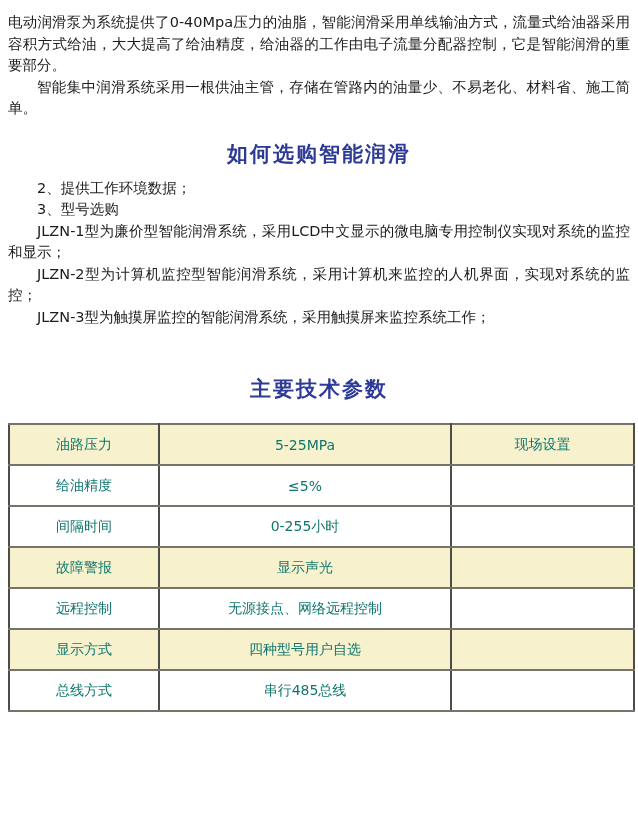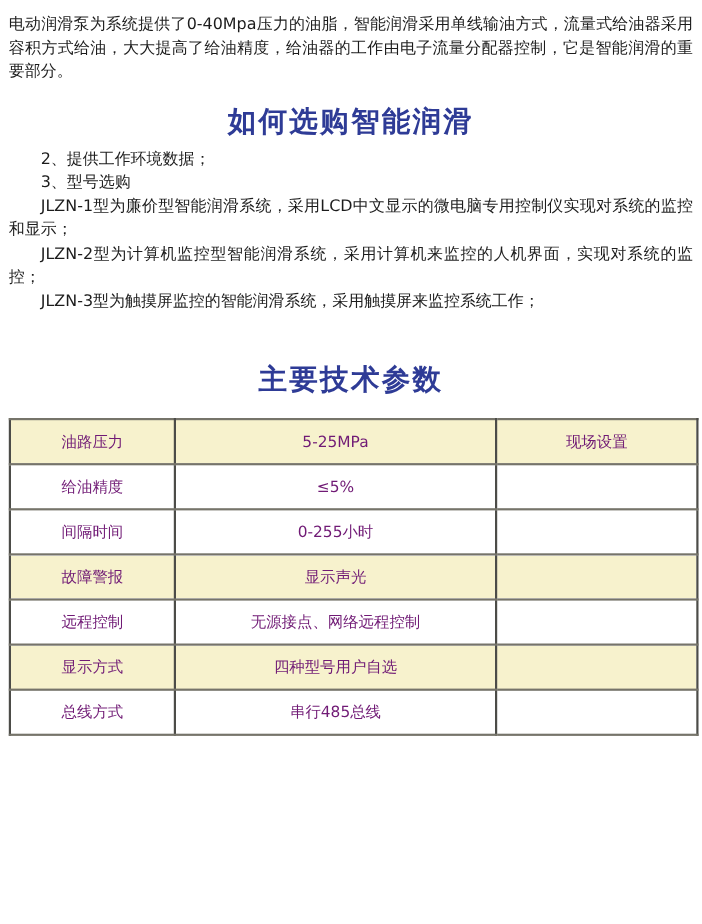--- a/index.html
+++ b/index.html
@@ -32,21 +32,21 @@
     text-align: justify;
     word-break: break-all;
   }
   .body-para.indent {
     text-indent: 2em;
   }
   .heading {
     margin: 12px;
     text-align: center;
     color: #2e3b96;
-    font-size: 26px;
+    font-size: 21px;
     line-height: 29px;
     font-weight: 700;
     letter-spacing: 2px;
   }
   #heading-1 {
     margin-top: 20px;
     margin-bottom: 9px;
   }
   #heading-2 {
     margin-top: 47px;
@@ -59,39 +59,40 @@
   }
   table.tech-table col.c1 { width: 150px; }
   table.tech-table col.c2 { width: 292px; }
   table.tech-table col.c3 { width: 183px; }
   table.tech-table td {
     height: 37px;
     text-align: center;
     vertical-align: middle;
     font-size: 14px;
     font-weight: 500;
-    color: #701a75;
+    color: #0f766e;
     border-left: 2px solid #4c4c48;
     border-right: 2px solid #4c4c48;
     border-top: 2px solid #76746a;
     border-bottom: 2px solid #76746a;
     overflow: hidden;
     white-space: nowrap;
   }
   tr.row-yellow { background: #f7f2cd; }
   tr.row-white  { background: #ffffff; }
 </style>
 </head>
 <body>
 
 <div class="page">
   <div class="content">
 
     <div id="intro-paras">
         <p class="body-para">电动润滑泵为系统提供了0-40Mpa压力的油脂，智能润滑采用单线输油方式，流量式给油器采用容积方式给油，大大提高了给油精度，给油器的工作由电子流量分配器控制，它是智能润滑的重要部分。</p>
+        <p class="body-para indent">智能集中润滑系统采用一根供油主管，存储在管路内的油量少、不易老化、材料省、施工简单。</p>
       </div>
 
     <h1 class="heading" id="heading-1">如何选购智能润滑</h1>
 
     <div id="section1-paras">
         <p class="body-para indent">2、提供工作环境数据；</p>
         <p class="body-para indent">3、型号选购</p>
         <p class="body-para indent">JLZN-1型为廉价型智能润滑系统，采用LCD中文显示的微电脑专用控制仪实现对系统的监控和显示；</p>
         <p class="body-para indent">JLZN-2型为计算机监控型智能润滑系统，采用计算机来监控的人机界面，实现对系统的监控；</p>
         <p class="body-para indent">JLZN-3型为触摸屏监控的智能润滑系统，采用触摸屏来监控系统工作；</p>

